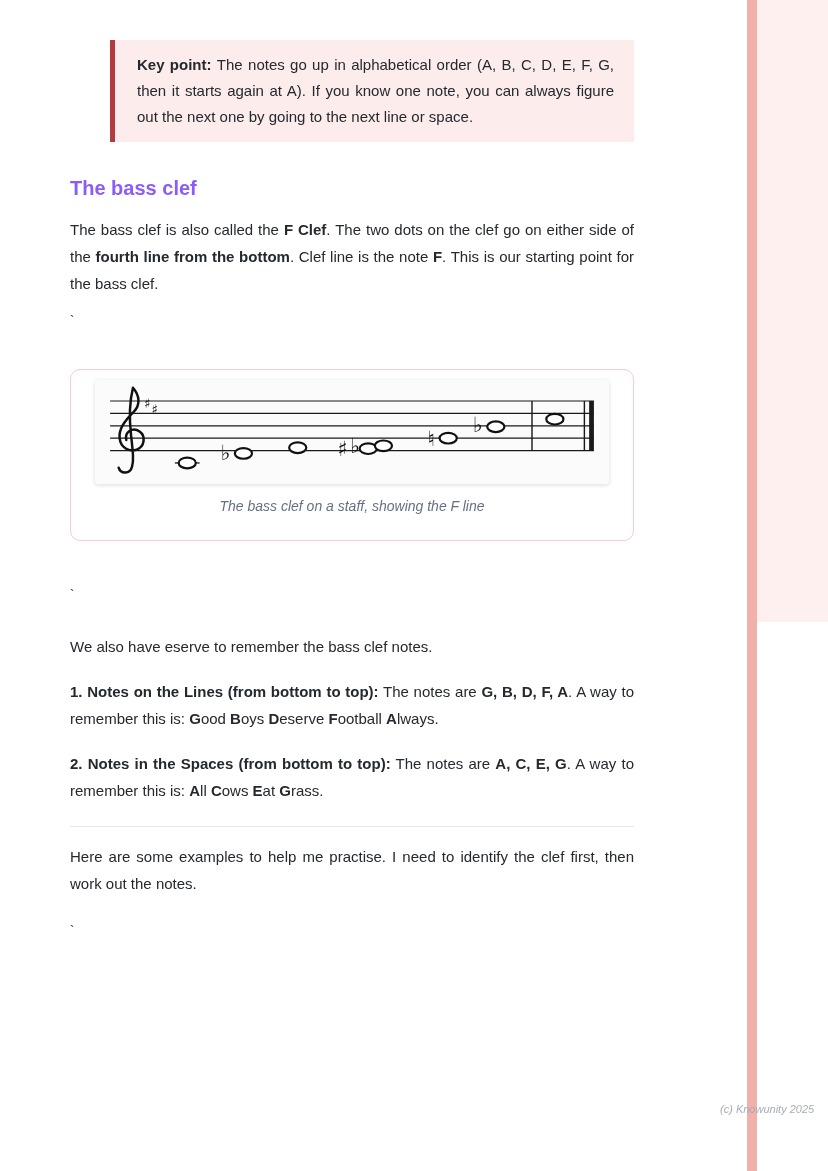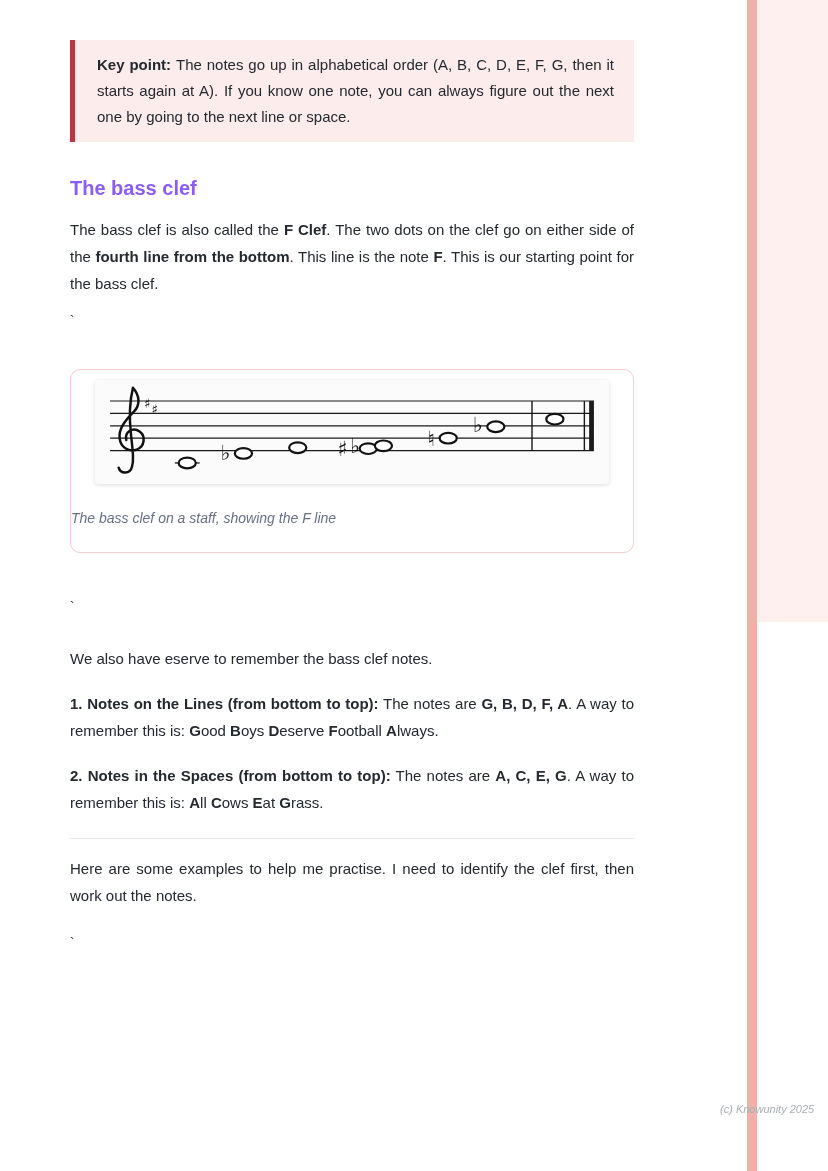--- a/index.html
+++ b/index.html
@@ -6,39 +6,39 @@
   body{
     width:828px;height:1171px;position:relative;background:#ffffff;
     font-family:"Liberation Sans","DejaVu Sans",sans-serif;
     color:#24292f;overflow:hidden;
   }
   .side-panel{position:absolute;left:757px;top:0;width:71px;height:622px;background:#fdf0ee;z-index:1;}
   .side-stripe{position:absolute;left:747px;top:0;width:10px;height:1171px;background:#f1b0aa;z-index:2;}
   .content{position:absolute;left:70px;top:0;width:564px;z-index:1;}
   .callout{
     margin-top:40px;background:#fcecec;border-left:5px solid #b23b3f;
-    padding:12px 20px 12px 22px;box-sizing:border-box;
+    padding:12px 20px 12px 22px;box-sizing:border-box;margin-left:40px;
   }
   .callout-text{margin:0;font-size:15px;line-height:26px;text-align:justify;}
   .b{font-weight:700;}
   .h-red{margin:34px 0 0 0;font-size:20px;line-height:24px;font-weight:700;color:#8b5cf6;}
   .body-p{margin:16px 0 0 0;font-size:15px;line-height:27px;text-align:justify;}
   .rhyme{margin-top:18px;}
   .tick{margin:14px 0 0 0;font-size:13px;line-height:20px;color:#24292f;}
   .tick2{margin-top:44px;}
   .image-card{
     margin:38px 0 0 0;border:1px solid #f5cdcd;border-radius:10px;
     padding:10px 0 26px 0;background:#ffffff;
   }
   .image-frame{
     margin:0 24px;height:104px;background:#fbfbfb;border-radius:3px;
     display:flex;align-items:center;justify-content:center;
     box-shadow:0 1px 4px rgba(0,0,0,0.14);
   }
-  .caption{margin-top:26px;font-style:italic;font-size:14px;color:#667085;}
+  .caption{margin-top:14px;text-align:center;font-style:italic;font-size:14px;color:#667085;}
   .divider{margin:22px 0 0 0;border:none;border-top:1px solid #e6e8ea;height:0;}
   .h-red-lg{margin:22px 0 0 0;font-size:25px;line-height:30px;font-weight:800;color:#ee5f5b;}
   .example-h{margin:20px 0 0 0;font-size:15px;line-height:20px;font-weight:700;}
   .footer-credit{
     position:absolute;left:720px;top:1102px;z-index:3;
     font-size:11px;line-height:14px;color:#a7aeb5;font-style:italic;
   }
   svg text{font-family:"DejaVu Sans",sans-serif;}
 </style>
 </head>
@@ -48,21 +48,21 @@
 <div class="side-stripe"></div>
 
 <div class="content">
 
   <div class="callout">
     <p class="callout-text"><span class="b">Key point: </span><span>The notes go up in alphabetical order (A, B, C, D, E, F, G, then it starts again at A). If you know one note, you can always figure out the next one by going to the next line or space.</span></p>
   </div>
 
   <h2 class="h-red">The bass clef</h2>
 
-  <p class="body-p"><span>The bass clef is also called the </span><span class="b">F Clef</span><span>. The two dots on the clef go on either side of the </span><span class="b">fourth line from the bottom</span><span>. This line is the note </span><span class="b">F</span><span>. This is our starting point for the bass clef.</span></p>
+  <p class="body-p"><span>The bass clef is also called the </span><span class="b">F Clef</span><span>. The two dots on the clef go on either side of the </span><span class="b">fourth line from the bottom</span><span>. Clef line is the note </span><span class="b">F</span><span>. This is our starting point for the bass clef.</span></p>
 
   <p class="tick">`</p>
 
   <figure class="image-card" style="margin-left:0;margin-right:0;">
     <div class="image-frame">
       <svg width="516" height="100" viewBox="0 0 520 105">
 
         <g stroke="#1a1a1a" stroke-width="1.2">
           <line x1="6" y1="20" x2="514" y2="20"></line>
           <line x1="6" y1="33" x2="514" y2="33"></line>

